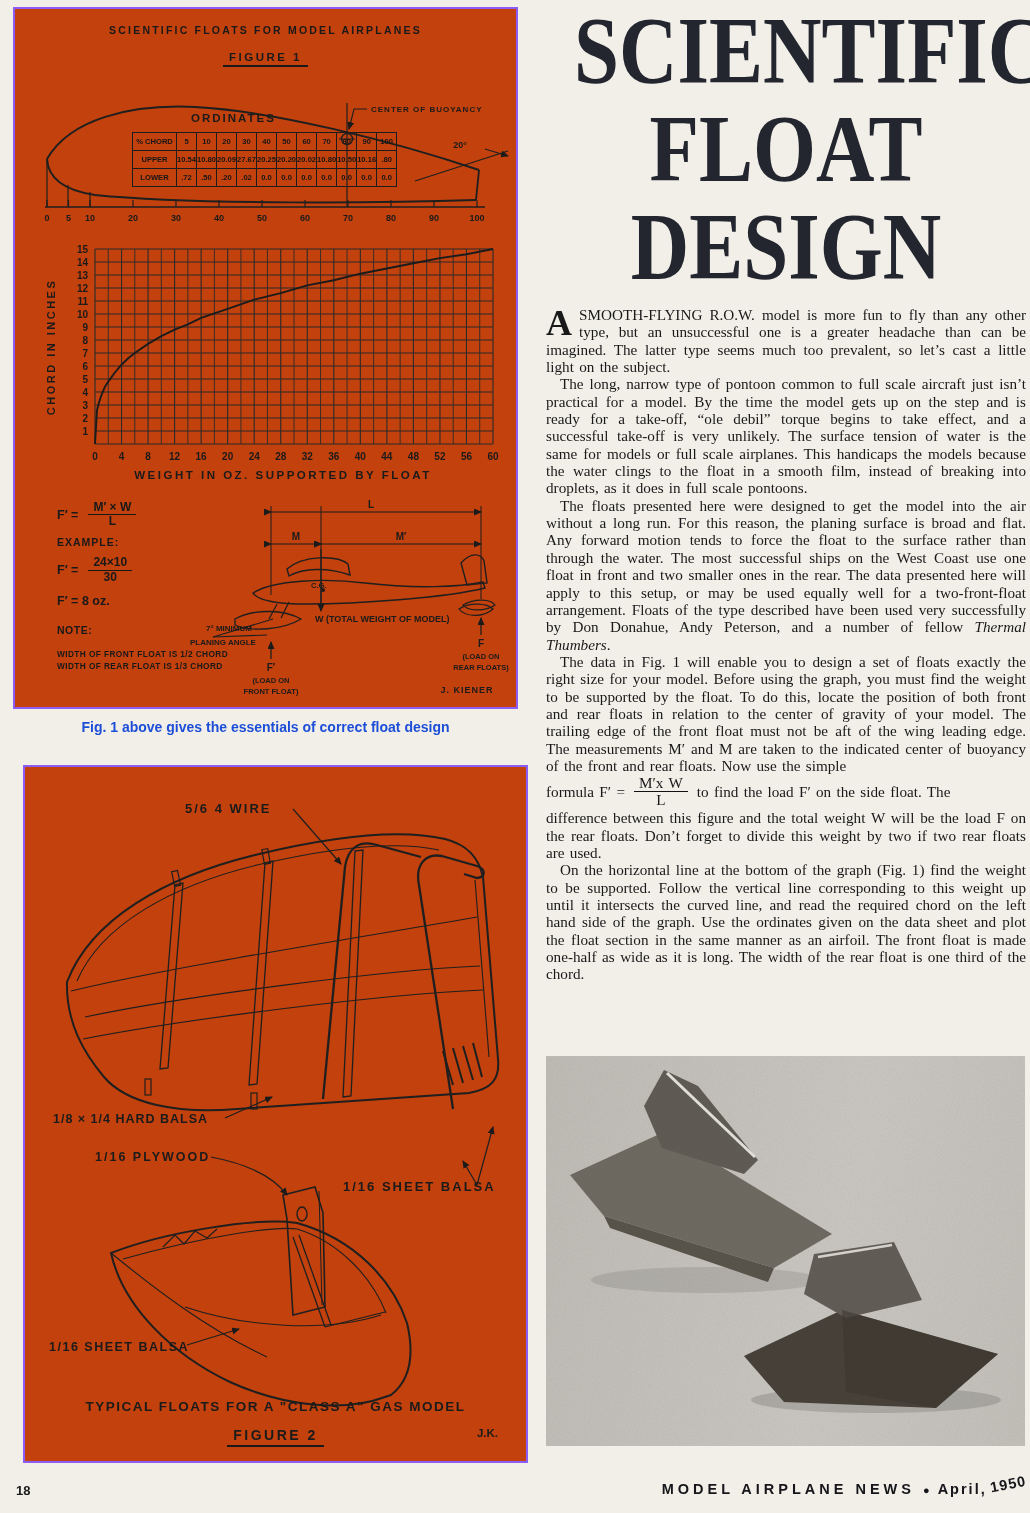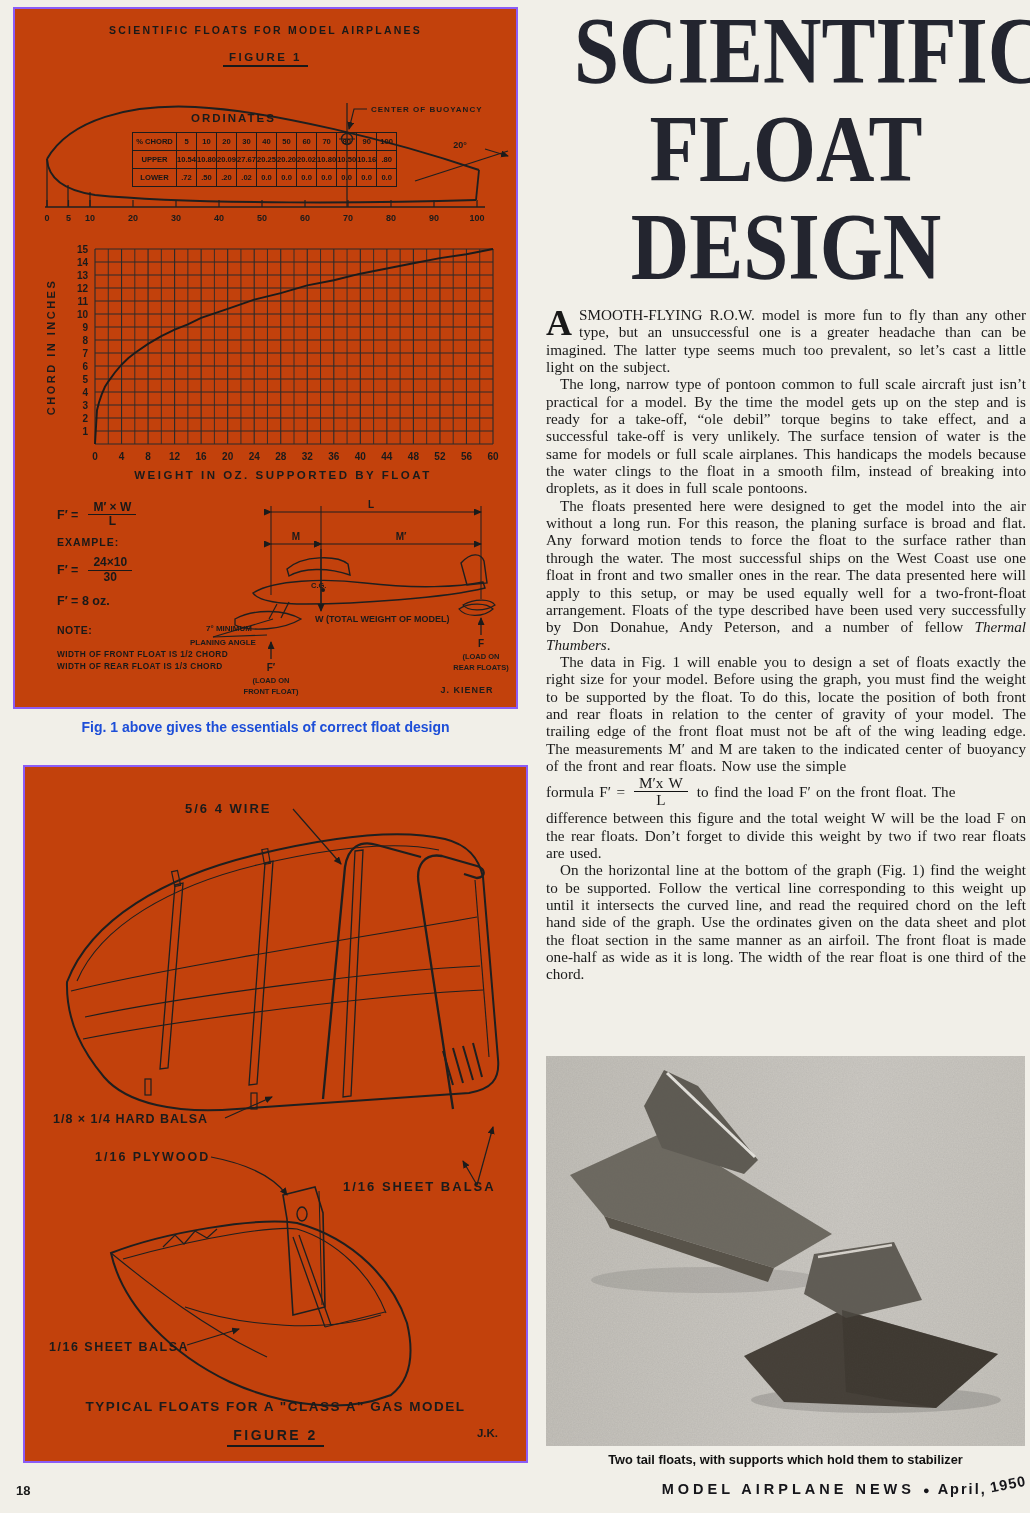--- a/index.html
+++ b/index.html
@@ -406,21 +406,21 @@
       <p class="indent"><span>The long, narrow type of pontoon common to full scale aircraft just isn’t practical for a model. By the time the model gets up on the step and is ready for a take-off, “ole debil” torque begins to take effect, and a successful take-off is very unlikely. The surface tension of water is the same for models or full scale airplanes. This handicaps the models because the water clings to the float in a smooth film, instead of breaking into droplets, as it does in full scale pontoons.</span></p>
       <p class="indent"><span>The floats presented here were designed to get the model into the air without a long run. For this reason, the planing surface is broad and flat. Any forward motion tends to force the float to the surface rather than through the water. The most successful ships on the West Coast use one float in front and two smaller ones in the rear. The data presented here will apply to this setup, or may be used equally well for a two-front-float arrangement. Floats of the type described have been used very successfully by Don Donahue, Andy Peterson, and a number of fellow </span><i>Thermal Thumbers</i><span>.</span></p>
       <p class="indent"><span>The data in Fig. 1 will enable you to design a set of floats exactly the right size for your model. Before using the graph, you must find the weight to be supported by the float. To do this, locate the position of both front and rear floats in relation to the center of gravity of your model. The trailing edge of the front float must not be aft of the wing leading edge. The measurements M′ and M are taken to the indicated center of buoyancy of the front and rear floats. Now use the simple</span></p>
       <div class="bformula">
         <span class="bf-pre">formula  F′ =</span>
         <span class="frac">
           <span class="num">M′x W</span>
           <span class="bar"></span>
           <span class="den">L</span>
         </span>
-        <span class="bf-suf">to find the load F′ on the front float. The</span>
+        <span class="bf-suf">to find the load F′ on the side float. The</span>
       </div>
       <p><span>difference between this figure and the total weight W will be the load F on the rear floats. Don’t forget to divide this weight by two if two rear floats are used.</span></p>
       <p class="indent"><span>On the horizontal line at the bottom of the graph (Fig. 1) find the weight to be supported. Follow the vertical line corresponding to this weight up until it intersects the curved line, and read the required chord on the left hand side of the graph. Use the ordinates given on the data sheet and plot the float section in the same manner as an airfoil. The front float is made one-half as wide as it is long. The width of the rear float is one third of the chord.</span></p>
     </div>
 
   <div id="photo">
     <svg width="479" height="390" viewBox="0 0 479 390">
       <defs>
         <filter id="grain">
             <feTurbulence type="fractalNoise" baseFrequency="0.8" numOctaves="2" result="n"></feTurbulence>
@@ -437,19 +437,18 @@
       <g>
         <ellipse cx="330" cy="344" rx="125" ry="13" fill="#000" opacity="0.14"></ellipse>
         <polygon points="198,300 296,254 452,298 390,352 238,346" fill="#453f37"></polygon>
         <polygon points="268,198 348,186 376,244 300,262 258,238" fill="#615d55"></polygon>
         <polygon points="296,254 452,298 390,352 300,336" fill="#38332c" opacity="0.55"></polygon>
         <line x1="272" y1="201" x2="346" y2="189" stroke="#ddd9d2" stroke-width="2.5"></line>
       </g>
       <rect x="0" y="0" width="479" height="390" filter="url(#grain)" opacity="0.25"></rect>
     </svg>
   </div>
-  <div id="photo-caption">Two tail floats, with supports which hold them to stabilizer</div>
 
   <div id="footer">
     <span class="mag">MODEL AIRPLANE NEWS</span><span class="bullet">●</span><span class="month">April,</span>
     <span class="year">1950</span>
   </div>
 </div>
 
 </body></html>

